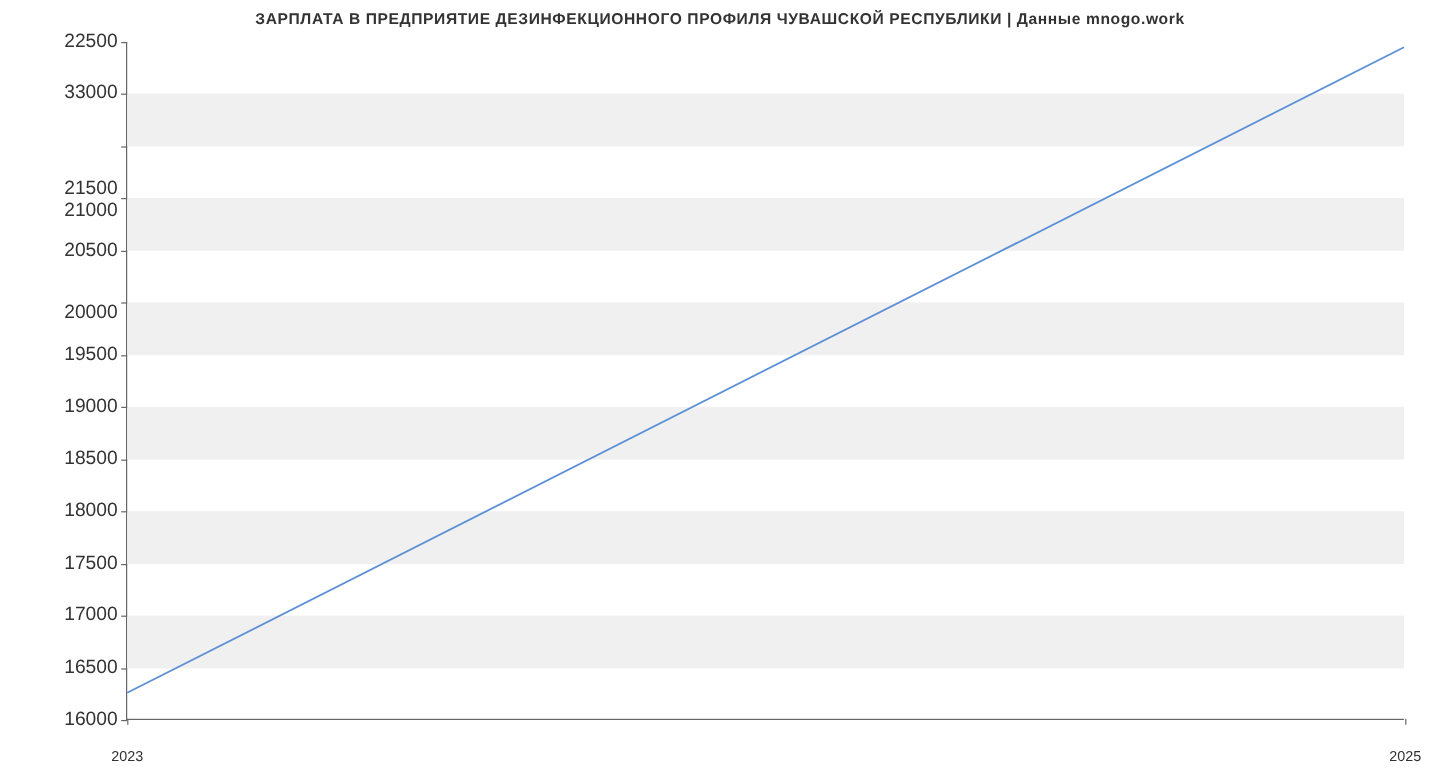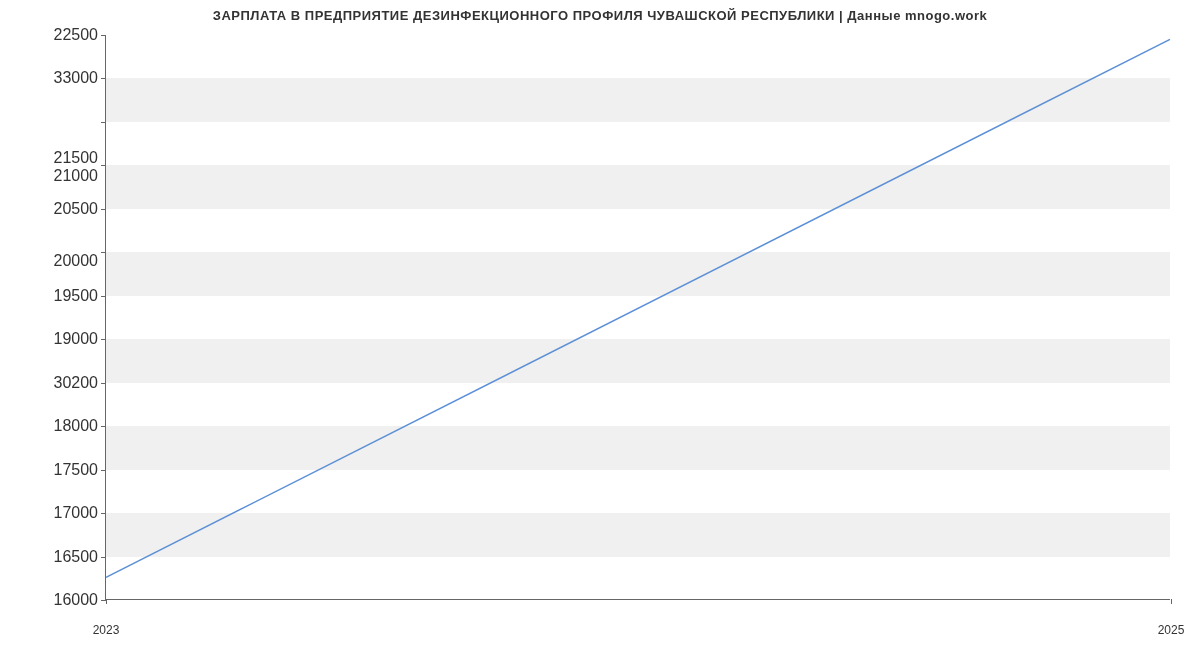--- a/index.html
+++ b/index.html
@@ -99,21 +99,21 @@
   <div class="y-tick-label" style="top: 565px;">16000</div>
       <div class="y-tick-mark" style="top: 565px;"></div>
       <div class="y-tick-label" style="top: 521.538px;">16500</div>
       <div class="y-tick-mark" style="top: 521.538px;"></div>
       <div class="y-tick-label" style="top: 478.077px;">17000</div>
       <div class="y-tick-mark" style="top: 478.077px;"></div>
       <div class="y-tick-label" style="top: 434.615px;">17500</div>
       <div class="y-tick-mark" style="top: 434.615px;"></div>
       <div class="y-tick-label" style="top: 391.154px; text-align: right;">18000</div>
       <div class="y-tick-mark" style="top: 391.154px;"></div>
-      <div class="y-tick-label" style="top: 347.692px;">30200</div>
+      <div class="y-tick-label" style="top: 347.692px;">18500</div>
       <div class="y-tick-mark" style="top: 347.692px;"></div>
       <div class="y-tick-label" style="top: 304.231px;">19000</div>
       <div class="y-tick-mark" style="top: 304.231px;"></div>
       <div class="y-tick-label" style="top: 260.769px;">19500</div>
       <div class="y-tick-mark" style="top: 260.769px;"></div>
       <div class="y-tick-label" style="top: 226px;">20000</div>
       <div class="y-tick-mark" style="top: 217.308px;"></div>
       <div class="y-tick-label" style="top: 173.846px;">20500</div>
       <div class="y-tick-mark" style="top: 173.846px;"></div>
       <div class="y-tick-label" style="top: 141px;">21000</div>

